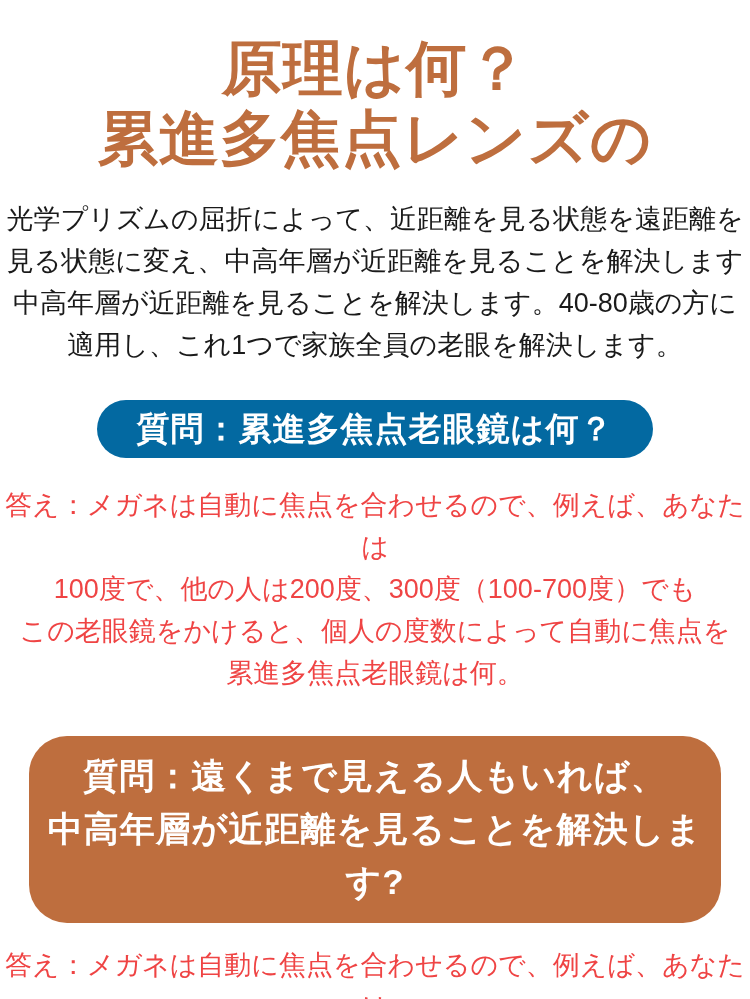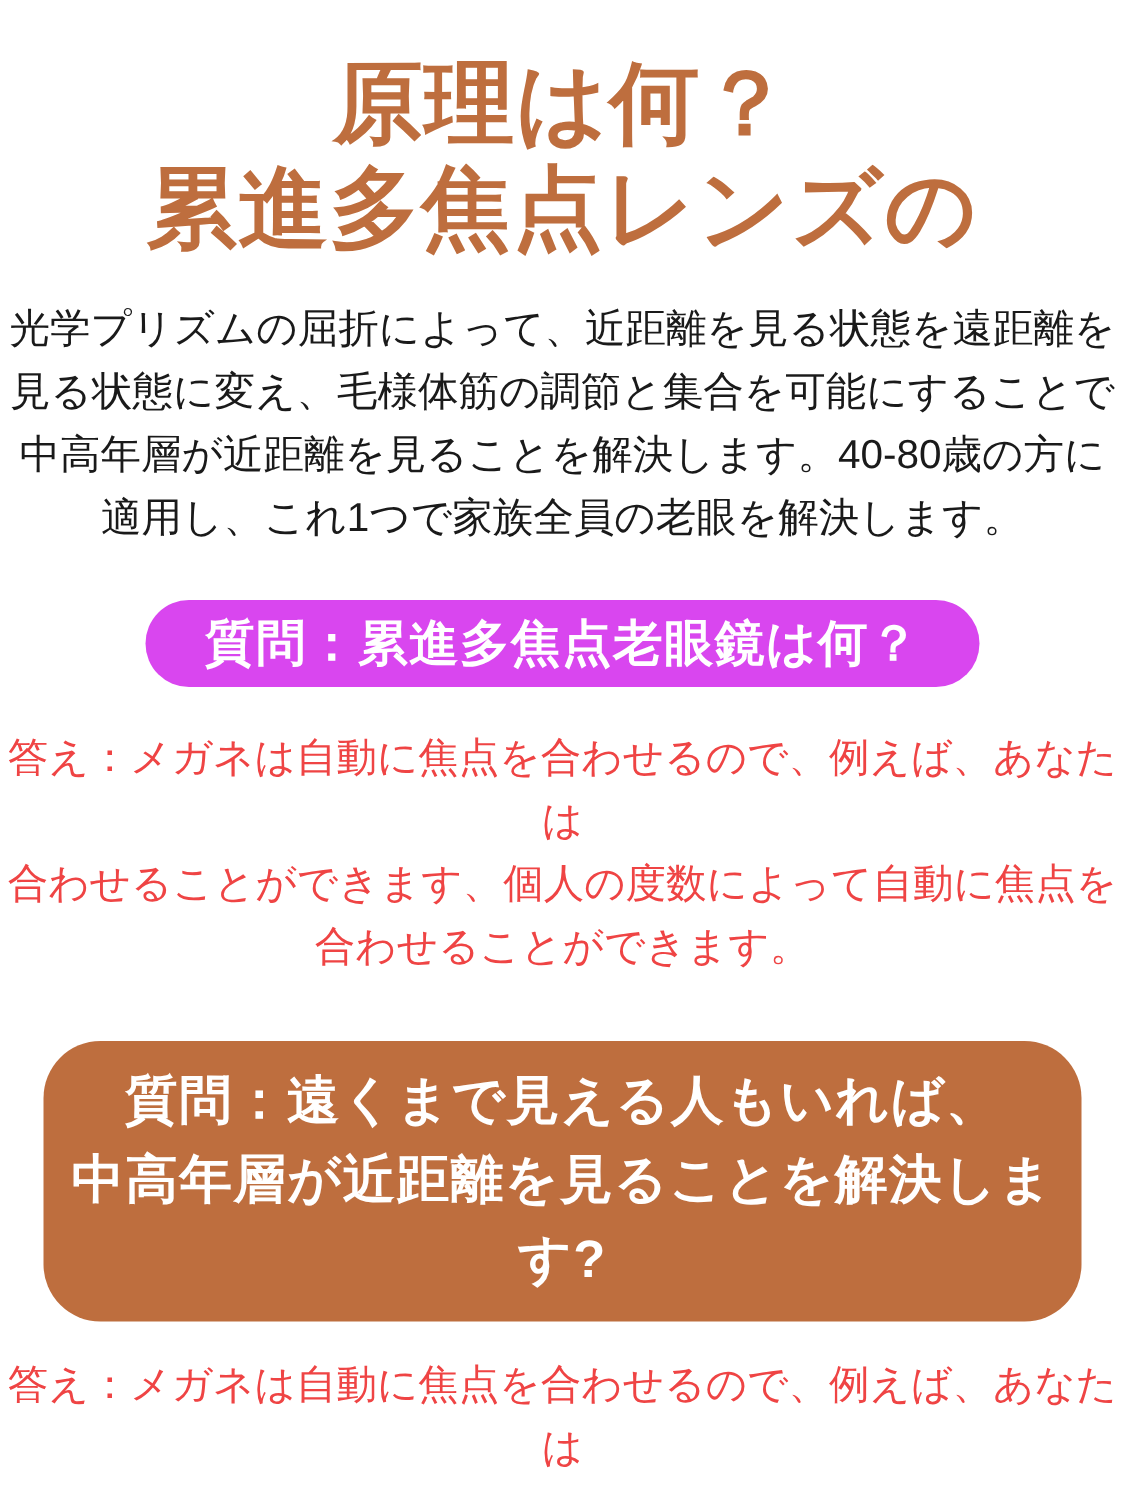--- a/index.html
+++ b/index.html
@@ -34,21 +34,21 @@
   .intro {
     margin-top: 24px;
     color: #1a1a1a;
     font-size: 27px;
     line-height: 42px;
     text-align: center;
     font-weight: 500;
   }
   .q-pill {
     margin-top: 34px;
-    background: #d946ef;
+    background: #0369a1;
     color: #ffffff;
     font-size: 33px;
     font-weight: 800;
     line-height: 1;
     padding: 12px 40px 13px 40px;
     border-radius: 40px;
     text-align: center;
     letter-spacing: 1px;
   }
   .answer {
@@ -82,31 +82,32 @@
 
 <div class="page">
 
   <div class="title">
     <div>原理は何？</div>
     <div>累進多焦点レンズの</div>
   </div>
 
   <div class="intro">
     <div>光学プリズムの屈折によって、近距離を見る状態を遠距離を</div>
-    <div>見る状態に変え、毛様体筋の調節と集合を可能にすることで</div>
+    <div>見る状態に変え、中高年層が近距離を見ることを解決します</div>
     <div>中高年層が近距離を見ることを解決します。40-80歳の方に</div>
     <div>適用し、これ1つで家族全員の老眼を解決します。</div>
   </div>
 
   <div class="q-pill">質問：累進多焦点老眼鏡は何？</div>
 
   <div class="answer">
     <div>答え：メガネは自動に焦点を合わせるので、例えば、あなたは</div>
-    <div>合わせることができます、個人の度数によって自動に焦点を</div>
-    <div>合わせることができます。</div>
+    <div>100度で、他の人は200度、300度（100-700度）でも</div>
+    <div>この老眼鏡をかけると、個人の度数によって自動に焦点を</div>
+    <div>累進多焦点老眼鏡は何。</div>
   </div>
 
   <div class="q-box">
     <div>質問：遠くまで見える人もいれば、</div>
     <div>中高年層が近距離を見ることを解決します?</div>
   </div>
 
   <div class="answer last">
     <div>答え：メガネは自動に焦点を合わせるので、例えば、あなたは</div>
 

